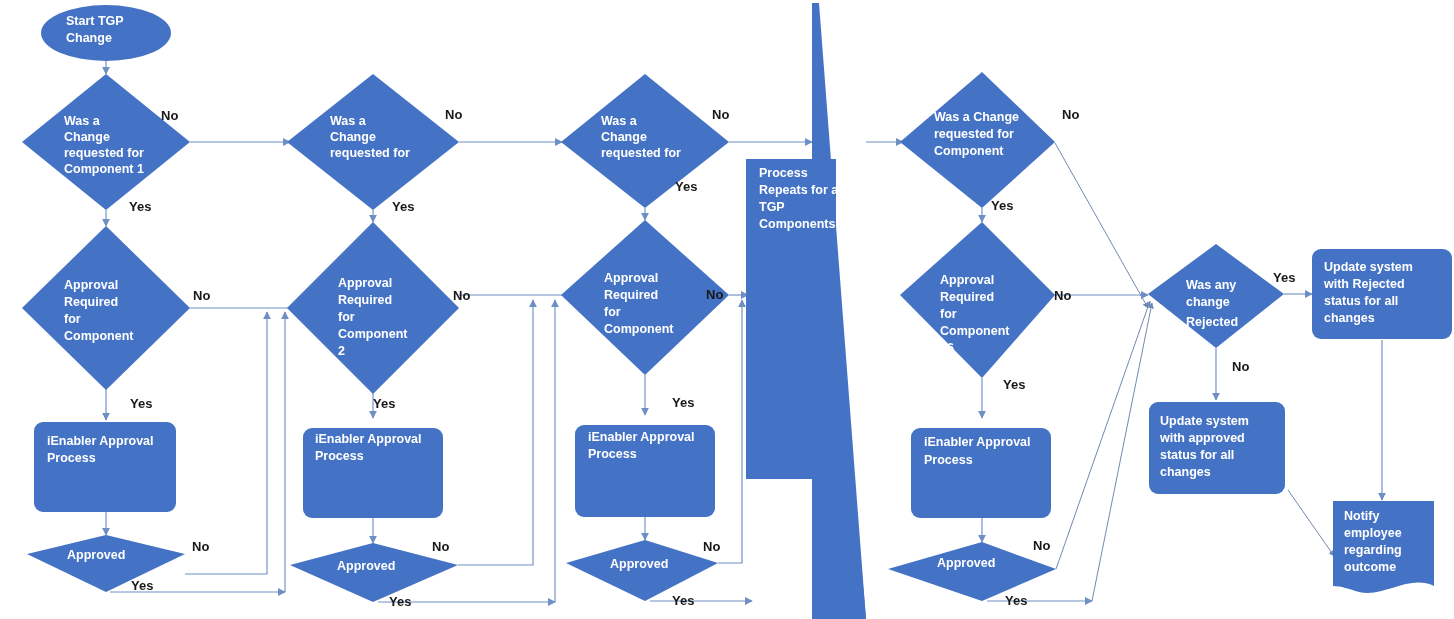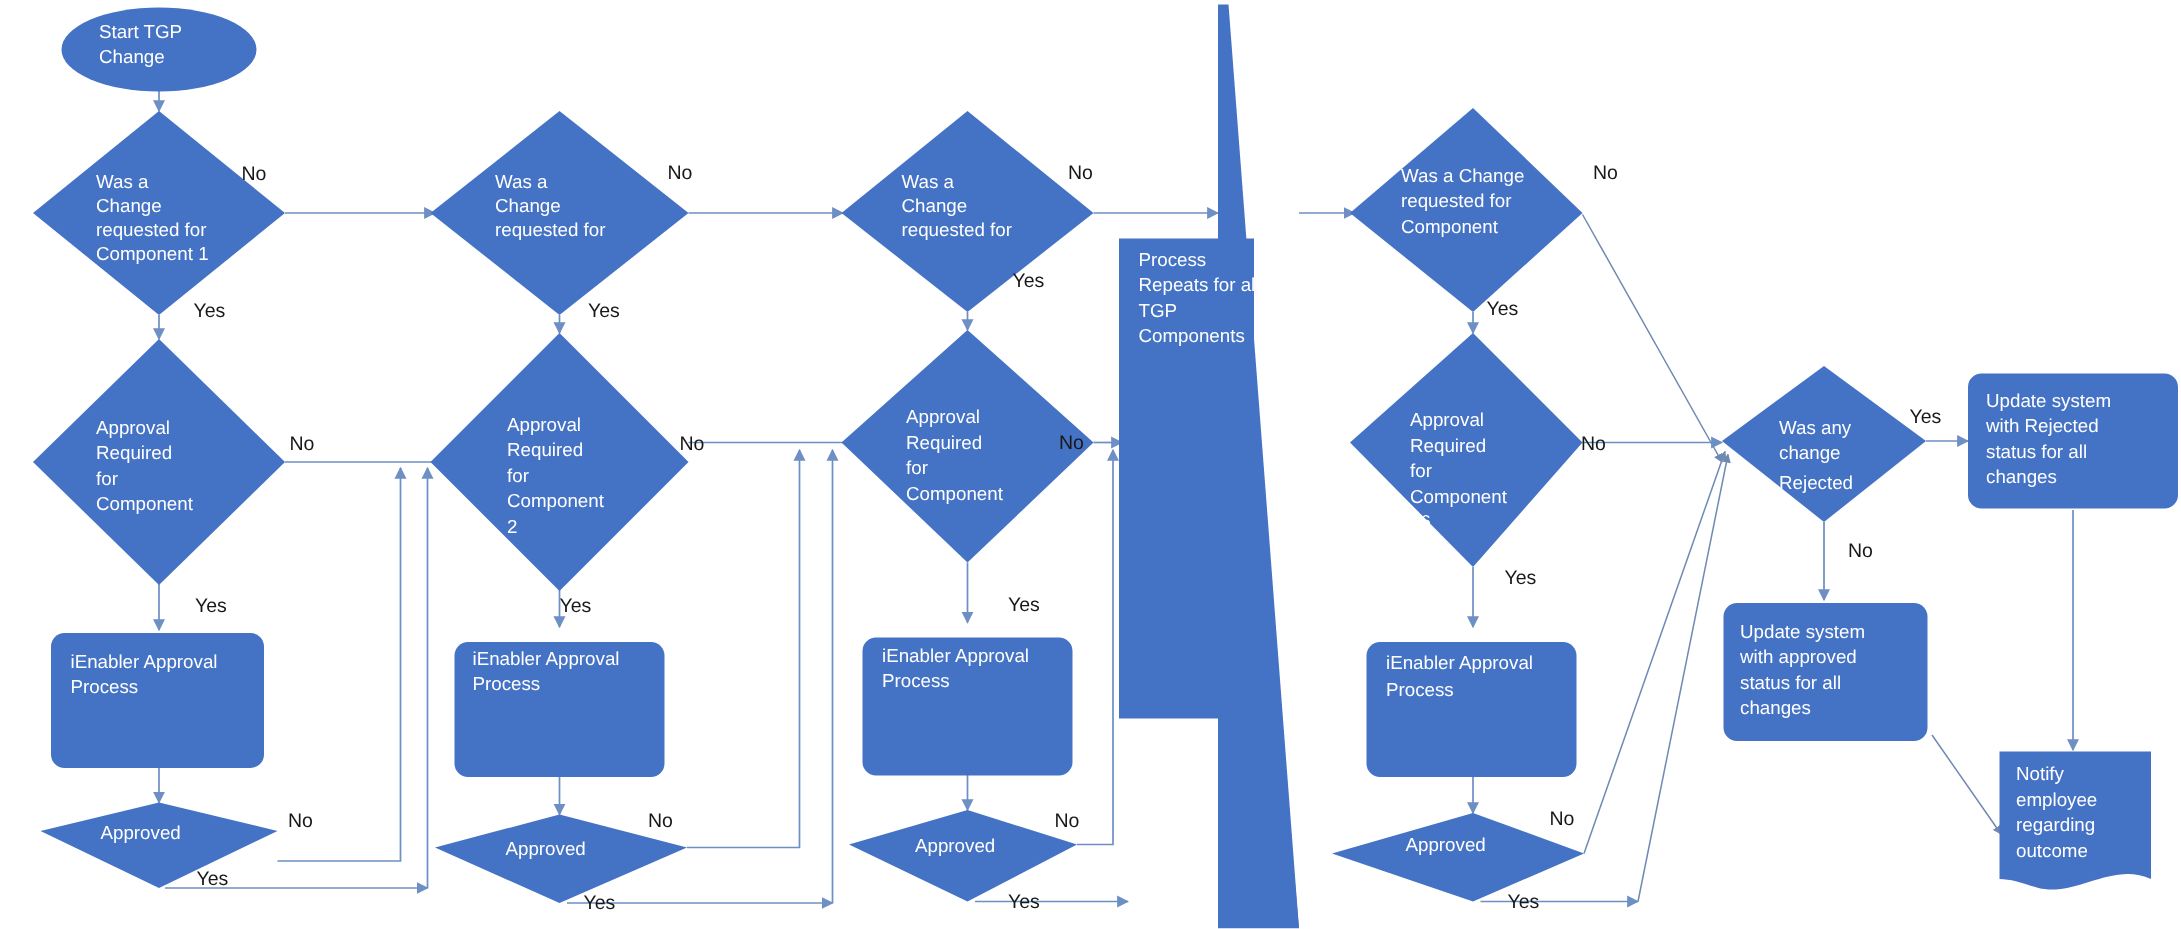--- a/index.html
+++ b/index.html
@@ -10,20 +10,21 @@
   }
   body {
     font-family: "Liberation Sans", sans-serif;
   }
   #diagram-root {
     position: relative;
     width: 1454px;
     height: 619px;
     background: #ffffff;
     overflow: hidden;
+    font-weight: bold;
   }
   svg.flow {
     display: block;
     width: 1454px;
     height: 619px;
   }
   .shape-fill { fill: #4472C4; }
   .node-text {
     fill: #ffffff;
     font-family: "Liberation Sans", sans-serif;

